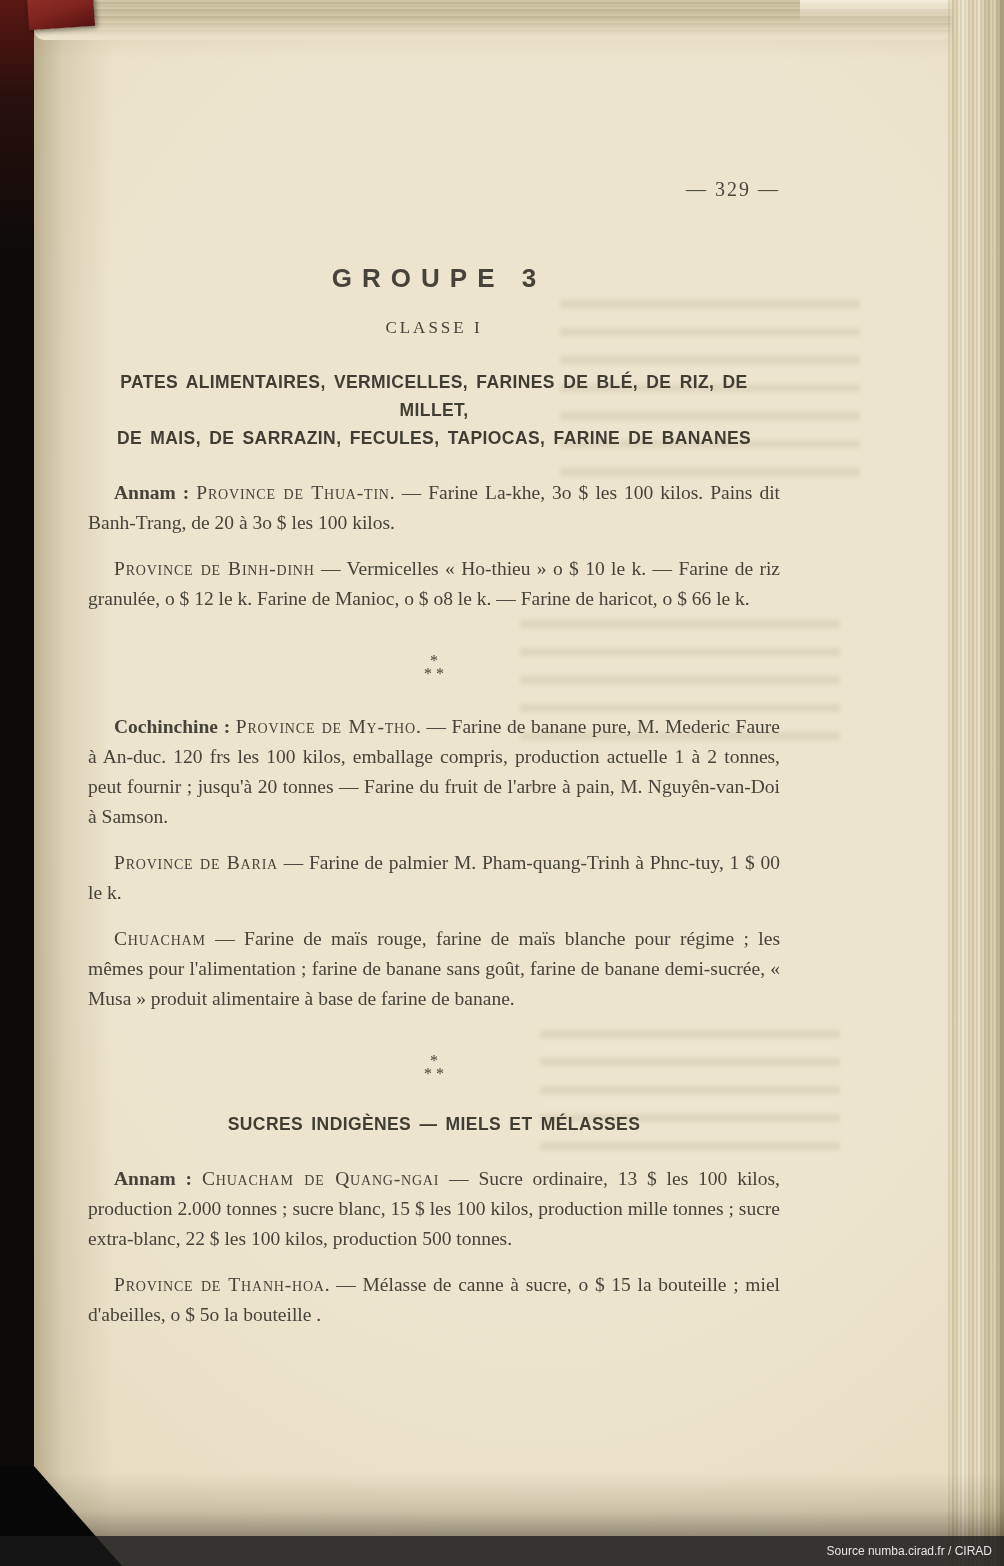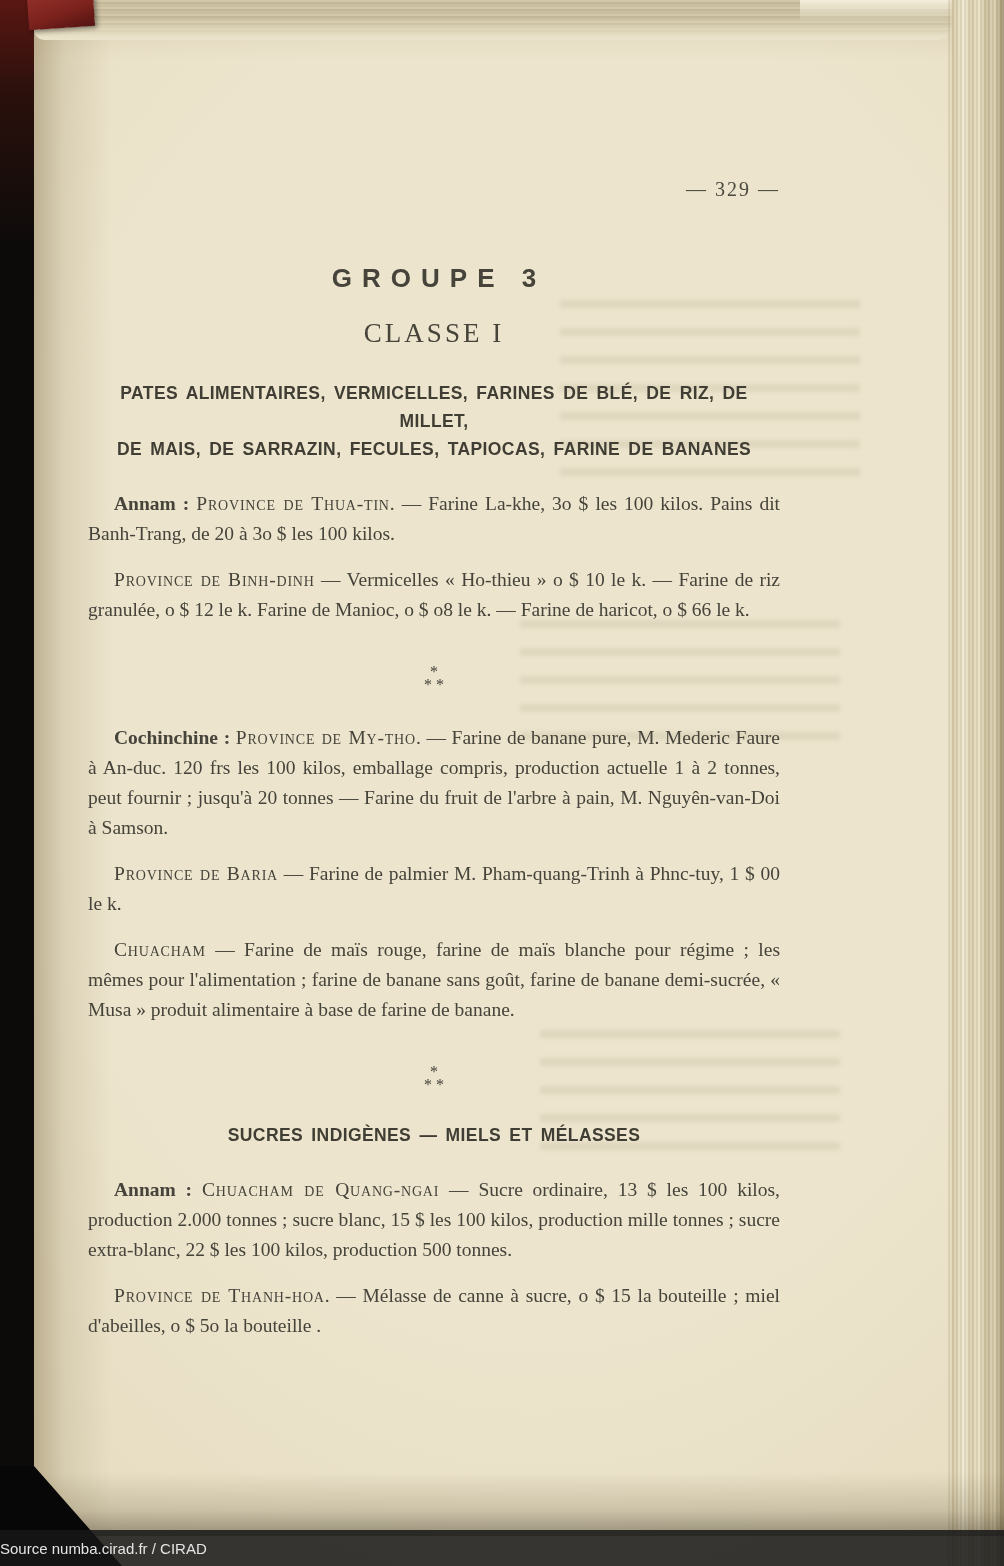--- a/index.html
+++ b/index.html
@@ -61,43 +61,43 @@
   }
   .show-through {
     position: absolute; pointer-events: none; opacity: 0.16;
     background: repeating-linear-gradient(180deg, #9a8f74 0 8px, rgba(154,143,116,0) 8px 28px);
     filter: blur(2px);
   }
   .st1 { left: 560px; top: 300px; width: 300px; height: 190px; }
   .st2 { left: 520px; top: 620px; width: 320px; height: 120px; }
   .st3 { left: 540px; top: 1030px; width: 300px; height: 130px; }
   .source-bar {
-    position: absolute; left: 0; right: 0; bottom: 0; height: 36px;
+    position: absolute; left: 0; right: 0; bottom: 0; height: 30px;
     background: rgba(22,22,22,0.85);
-    display: flex; align-items: center; 
+    display: flex; align-items: center; justify-content: flex-end;
     padding-right: 12px;
     font-family: "Liberation Sans", sans-serif;
-    font-size: 15px; color: #e4e4e4;
+    font-size: 12px; color: #e4e4e4;
   }
   .content {
     position: absolute; left: 88px; top: 0; width: 692px;
     color: #45433a;
   }
   .page-number {
     margin-top: 178px; text-align: right;
     font-size: 20px; letter-spacing: 2px; color: #4a483e;
   }
   .group-heading {
     margin-top: 62px; text-align: center;
     font-family: "Liberation Sans", sans-serif; font-weight: 700;
     font-size: 26px; letter-spacing: 10px; text-indent: 10px; color: #45433a;
   }
   .class-heading {
     margin-top: 24px; text-align: center;
-    font-size: 27px; letter-spacing: 3px; color: #45433a;
+    font-size: 17px; letter-spacing: 3px; color: #45433a;
   }
   .section-heading {
     margin-top: 30px; text-align: center;
     font-family: "Liberation Sans", sans-serif; font-weight: 700;
     font-size: 17.5px; line-height: 28px; letter-spacing: 0.4px;
     word-spacing: 3px; color: #403e34;
   }
   .section-heading + .para { margin-top: 26px; }
   .para {
     margin-top: 16px; font-size: 19.5px; line-height: 30px;

